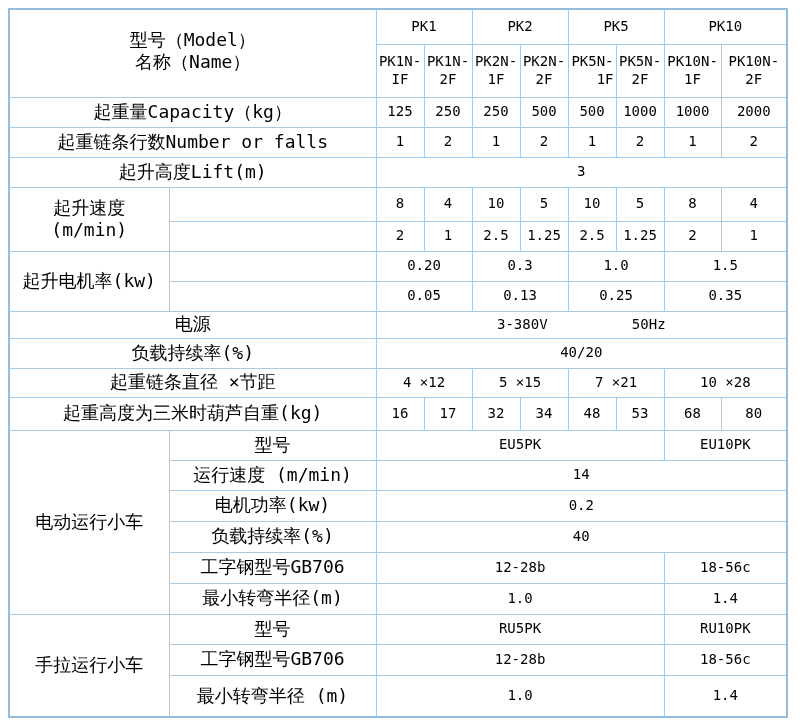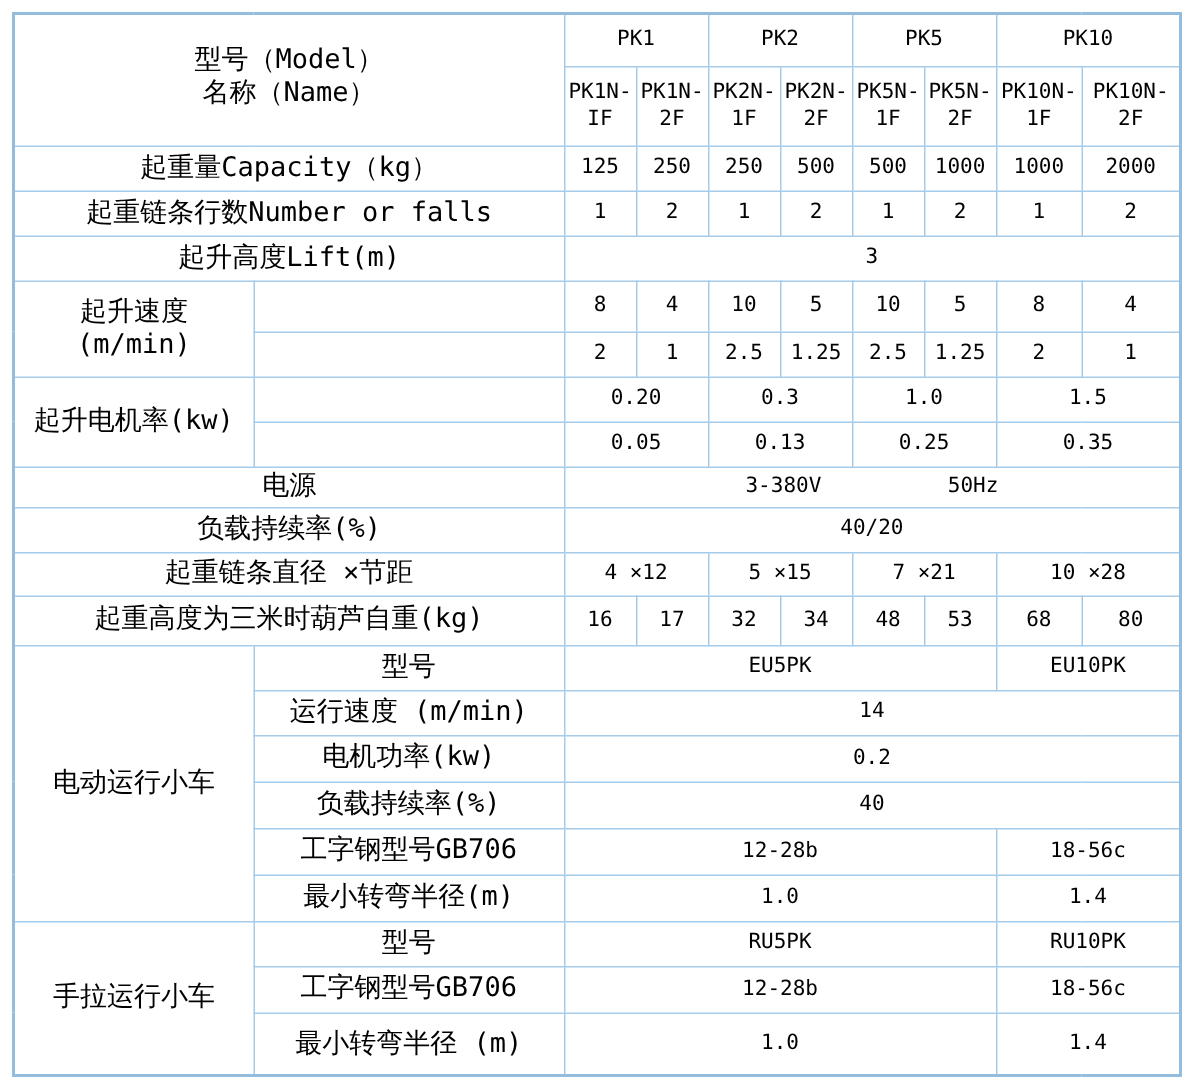--- a/index.html
+++ b/index.html
@@ -64,21 +64,21 @@
     <td colspan="2" style="border-color: rgb(165, 203, 233);">PK2</td>
     <td colspan="2" style="border-color: rgb(165, 203, 233);">PK5</td>
     <td colspan="2" style="border-color: rgb(165, 203, 233);">PK10</td>
   </tr>
 
   <tr style="height:53px">
     <td style="border-color: rgb(165, 203, 233);">PK1N-IF</td>
     <td style="border-color: rgb(165, 203, 233);">PK1N-2F</td>
     <td style="border-color: rgb(165, 203, 233);">PK2N-1F</td>
     <td style="border-color: rgb(165, 203, 233); margin-top: 36px;">PK2N-2F</td>
-    <td style="border-color: rgb(165, 203, 233);">PK5N-1F</td>
+    <td style="border-color: rgb(165, 203, 233); text-align: right;">PK5N-1F</td>
     <td style="border-color: rgb(165, 203, 233);">PK5N-2F</td>
     <td style="border-color: rgb(165, 203, 233);">PK10N-1F</td>
     <td style="border-color: rgb(165, 203, 233);">PK10N-2F</td>
   </tr>
 
   <tr style="height:30px">
     <td class="lbl" colspan="2" style="border-color: rgb(165, 203, 233);">起重量Capacity（kg）</td>
     <td class="num" style="border-color: rgb(165, 203, 233);">125</td>
     <td class="num" style="border-color: rgb(165, 203, 233);">250</td>
     <td class="num" style="border-color: rgb(165, 203, 233);">250</td>

